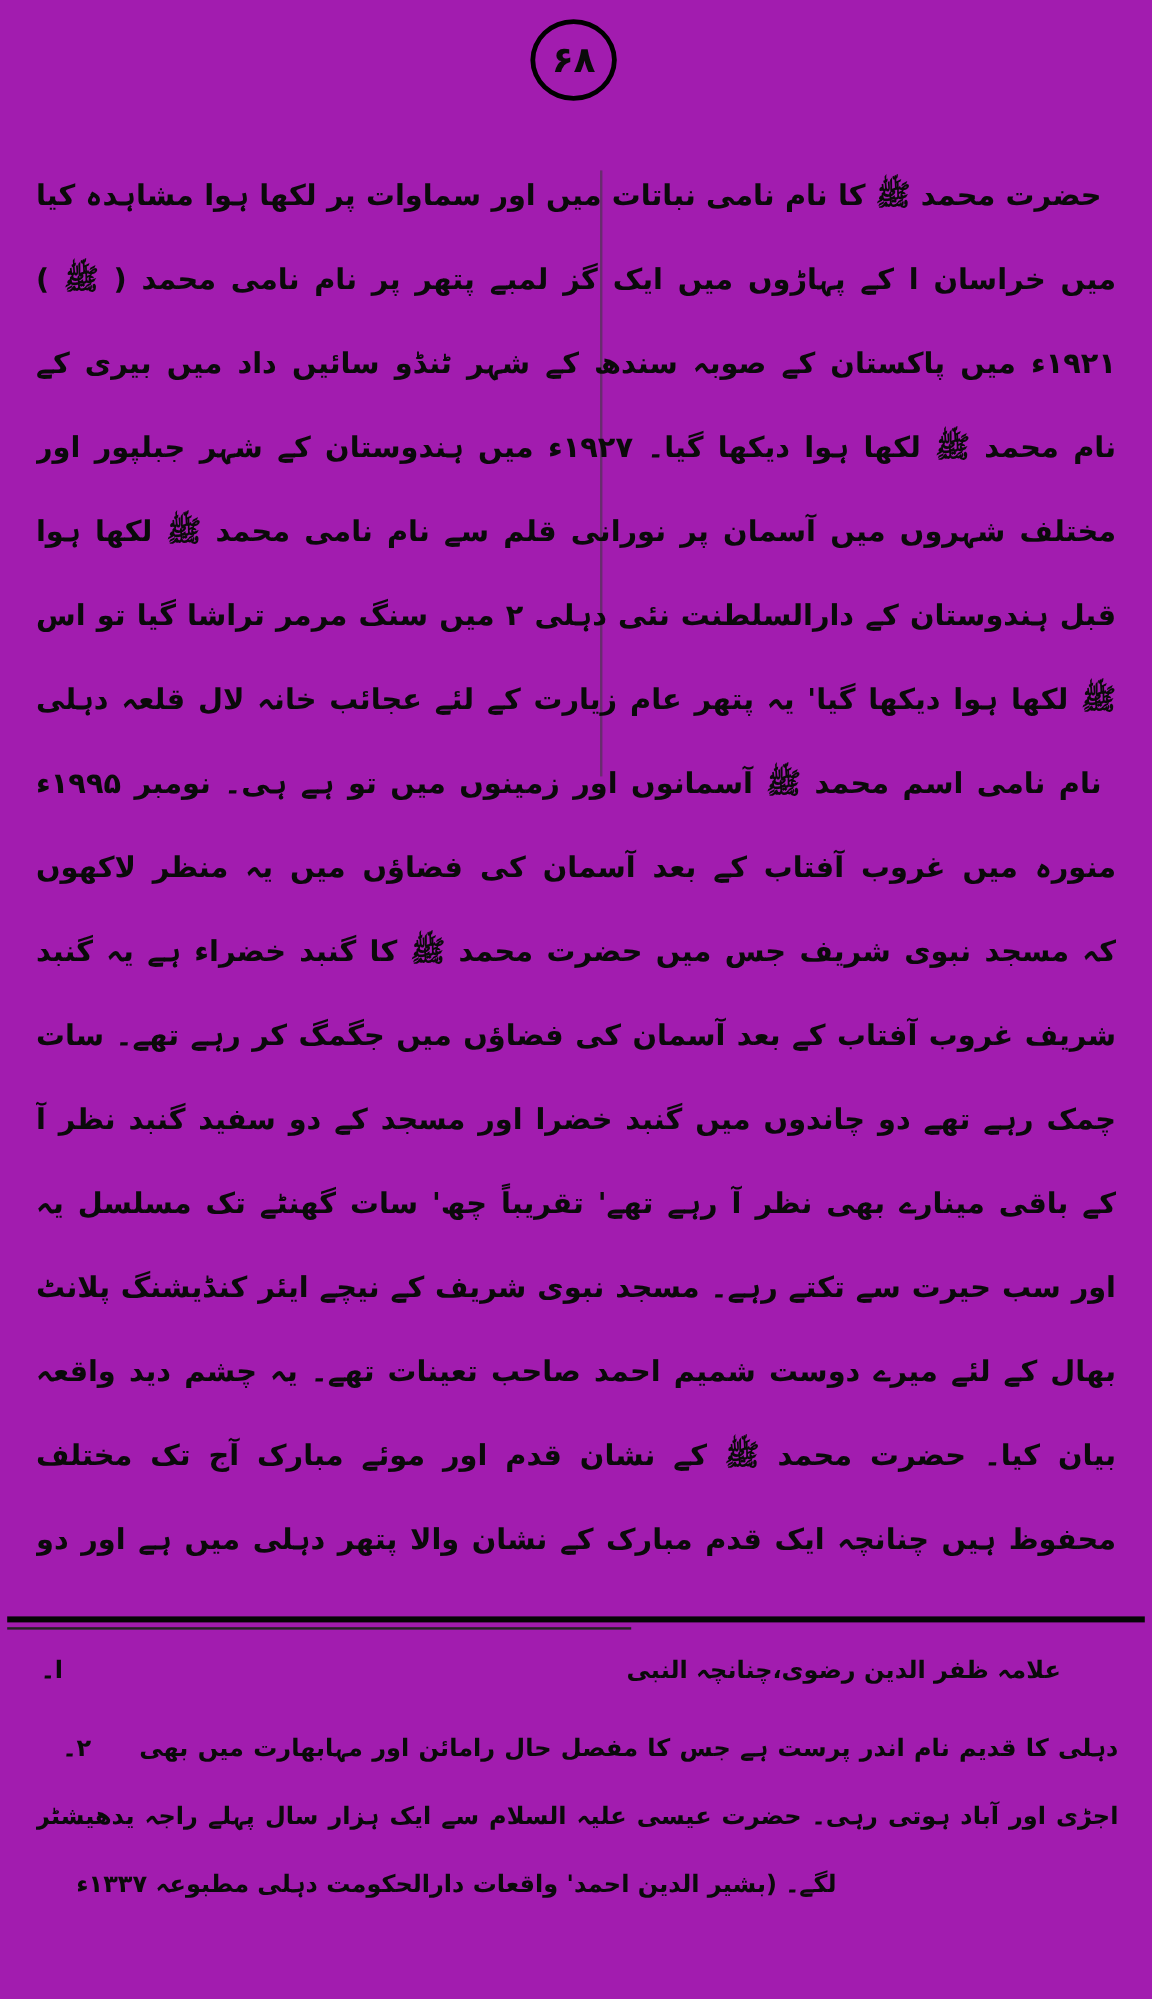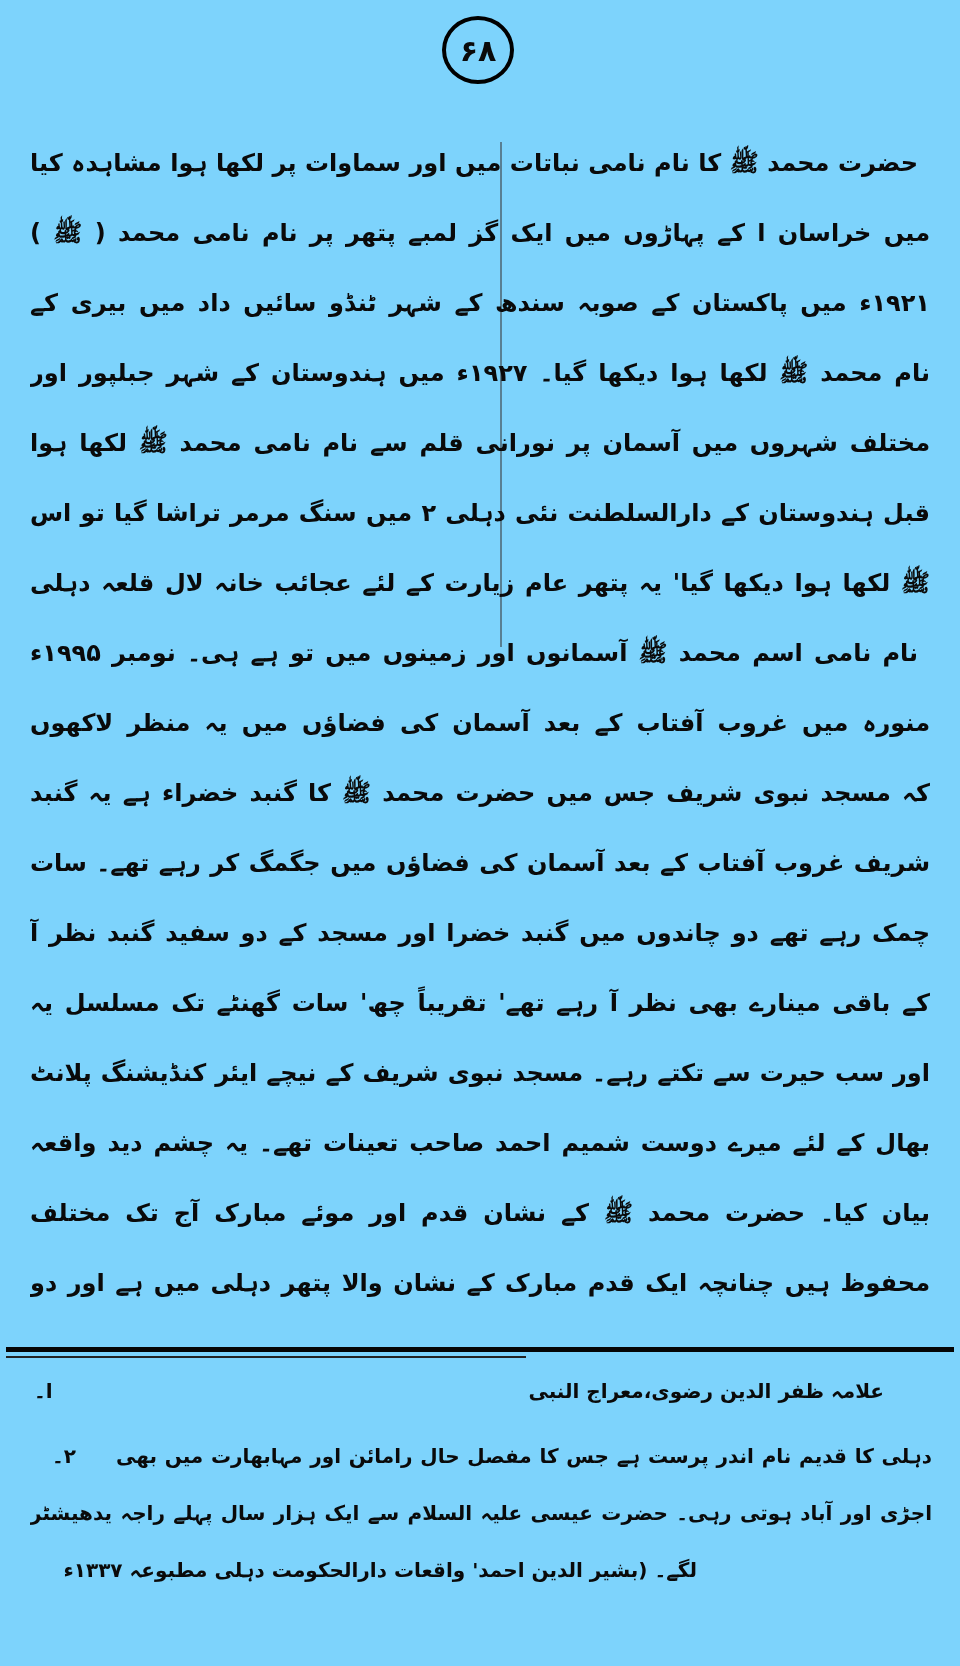--- a/index.html
+++ b/index.html
@@ -1,18 +1,18 @@
 <!DOCTYPE html>
 <html lang="ur"><head>
 <meta charset="utf-8">
 <style>
   html,body { margin:0; padding:0; background:#e8e8e4; }
   .page {
     position:relative; width:960px; height:1666px; margin:0 auto;
-    background:#7dd3fc; color:#0a0a0a; overflow:hidden;
+    background:#a21caf; color:#0a0a0a; overflow:hidden;
     font-family:"DejaVu Sans", sans-serif;
   }
   
   .page-number-badge {
     position:absolute; top:16px; left:442px; width:64px; height:60px;
     border:4px solid #000; border-radius:50%;
     display:flex; align-items:center; justify-content:center;
     font-size:30px; font-weight:700; direction:rtl;
   }
   
@@ -79,21 +79,21 @@
     <div class="text-line">محفوظ ہیں چنانچہ ایک قدم مبارک کے نشان والا پتھر دہلی میں ہے اور دو استنبول (ترکی)</div>
   </div>
 
   <div class="fn-rule-thick"></div>
   <div class="fn-rule-thin"></div>
 
   <div class="footnotes">
 
     <div class="footnote-row1">
       <span class="fn-marker">ا۔</span>
-      <span class="fn-text">علامہ ظفر الدین رضوی،معراج النبی</span>
+      <span class="fn-text">علامہ ظفر الدین رضوی،چنانچہ النبی</span>
     </div>
 
     <div class="footnote-2">
       <span class="fn-marker">۲۔</span>
       <div class="fn-line first">دہلی کا قدیم نام اندر پرست ہے جس کا مفصل حال رامائن اور مہابھارت میں بھی محفوظ ہے پھر یہ</div>
       <div class="fn-line">اجڑی اور آباد ہوتی رہی۔ حضرت عیسی علیہ السلام سے ایک ہزار سال پہلے راجہ یدھیشٹر نے اس کو</div>
       <div class="fn-line last">لگے۔ (بشیر الدین احمد' واقعات دارالحکومت دہلی مطبوعہ ۱۳۳۷ء دہلی حصہ اول ص ۵)</div>
     </div>
 
   </div>

